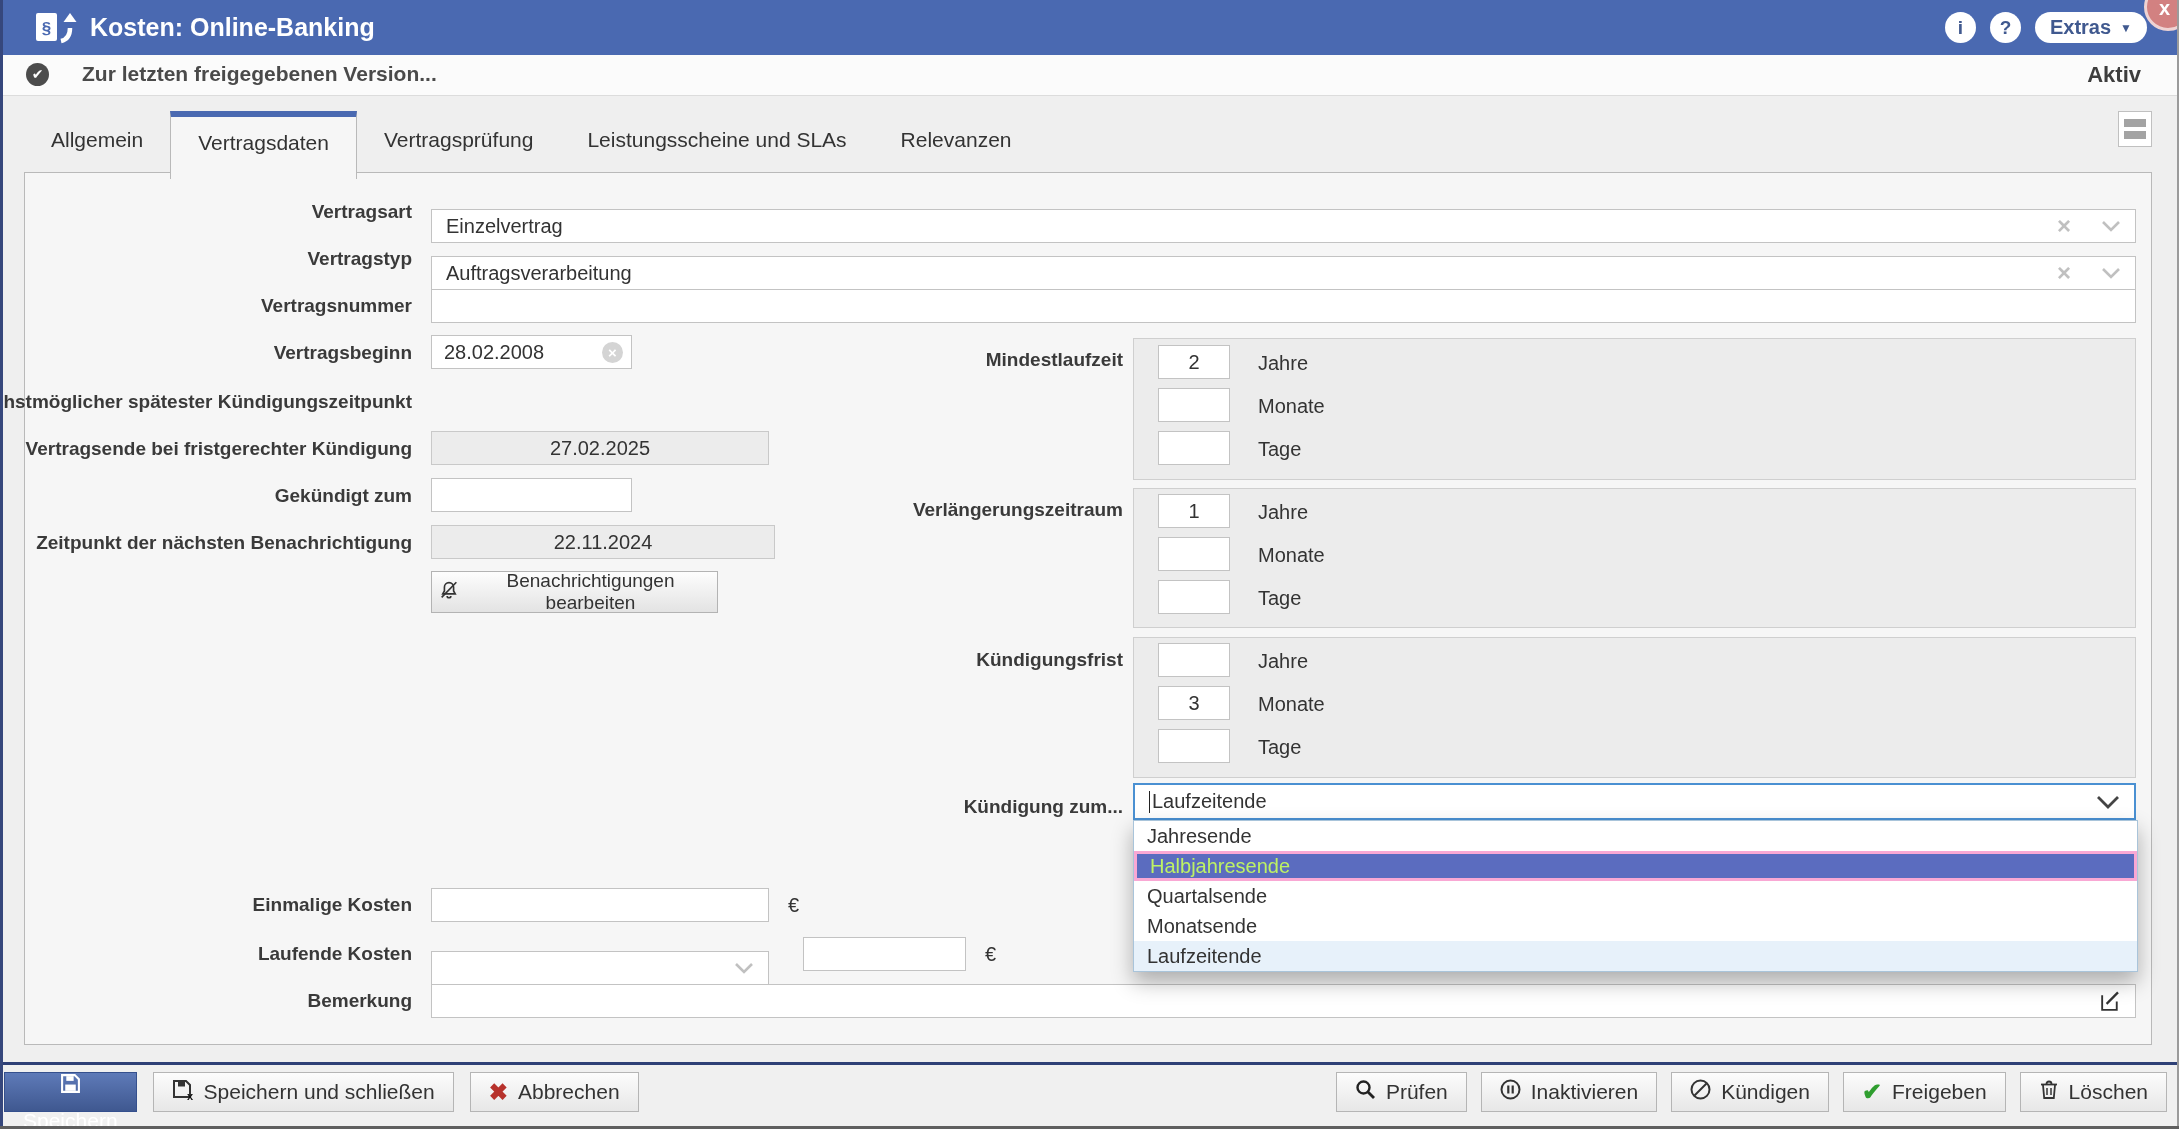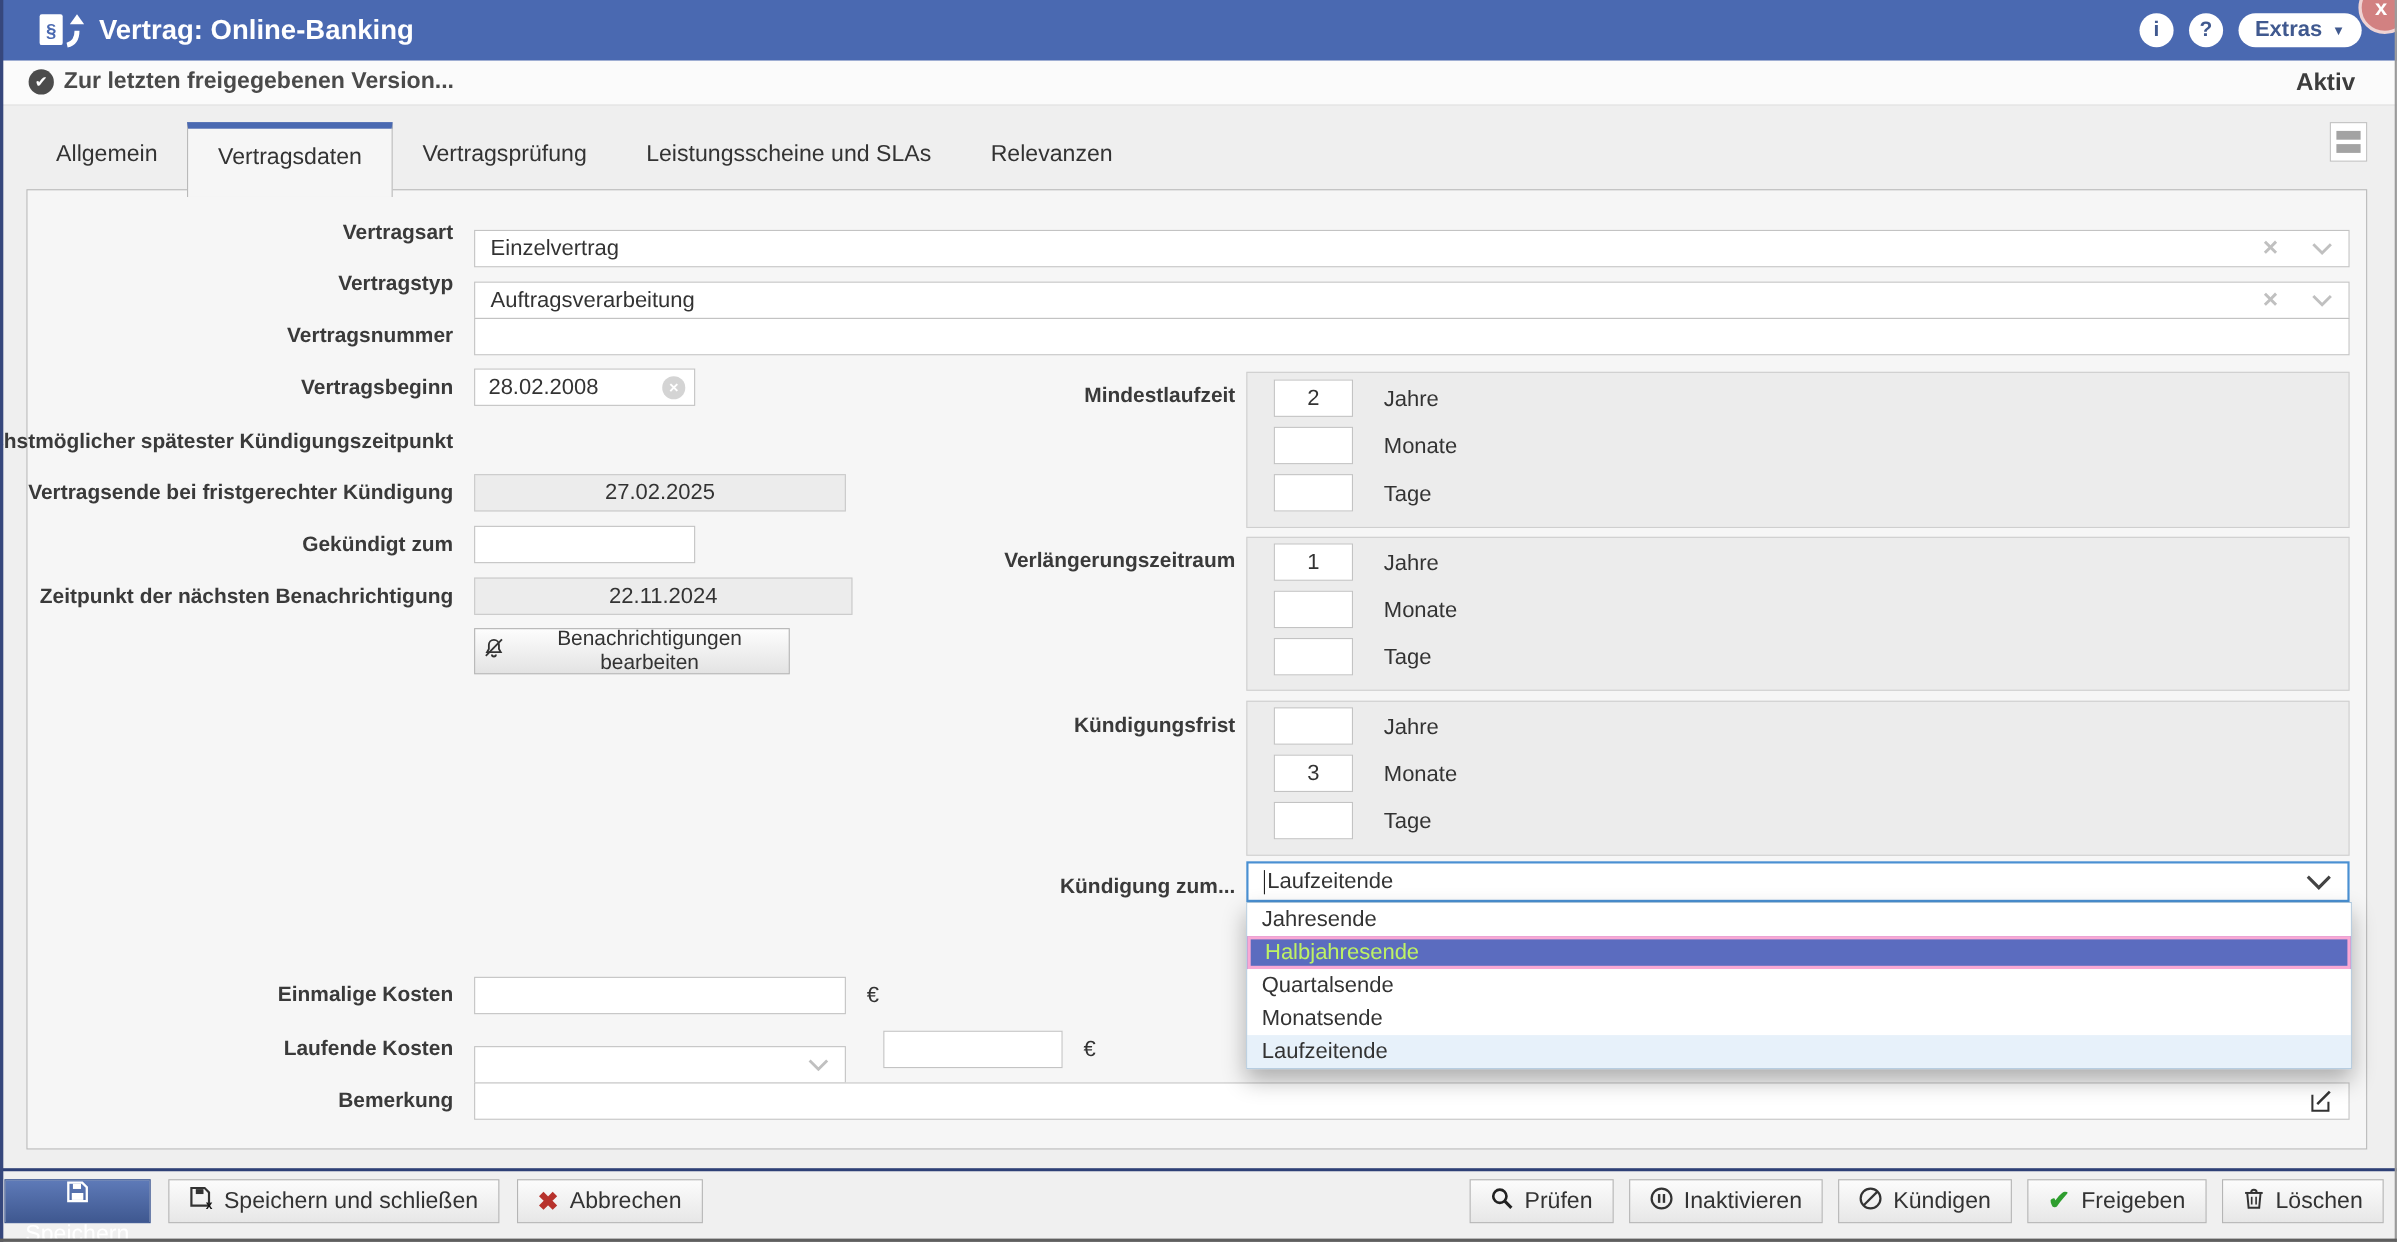--- a/index.html
+++ b/index.html
@@ -22,21 +22,21 @@
   .extras-caret{font-size:12px;line-height:1;}
   .close-btn{position:absolute;right:-13px;top:-17px;width:48px;height:48px;border-radius:50%;background:#d28181;
              border:3px solid #efd3d3;color:#fff;font-weight:bold;font-size:20px;display:flex;align-items:flex-end;
              justify-content:flex-start;padding:0 0 8px 12px;box-sizing:border-box;z-index:20;cursor:pointer;}
 
   
   .statusbar{position:absolute;left:0;top:55px;width:100%;height:40px;background:#fbfbfb;border-bottom:1px solid #dcdcdc;}
   .version-link{position:absolute;left:26px;top:7px;display:flex;align-items:center;gap:9px;cursor:pointer;}
   .check-icon{width:23px;height:23px;border-radius:50%;background:#4c4c4c;color:#fff;font-size:14px;
               display:flex;align-items:center;justify-content:center;}
-  .version-text{font-weight:bold;font-size:21px;color:#4a4a4a;}
+  .version-text{font-weight:bold;font-size:21px;color:#4a4a4a;margin-left:24px;}
   .state-label{position:absolute;right:38px;top:7px;font-weight:bold;font-size:22px;color:#3d3d3d;}
 
   
   .tabstrip{position:absolute;left:24px;top:111px;display:flex;z-index:4;}
   .tab{padding:0 27px;height:61px;line-height:58px;font-size:21px;color:#333;cursor:pointer;white-space:nowrap;}
   .tab.active{background:#f6f6f6;border-left:1px solid #b9b9b9;border-right:1px solid #b9b9b9;
               border-top:6px solid #4a69b1;height:62px;line-height:52px;}
   .layout-btn{position:absolute;right:27px;top:111px;width:32px;height:34px;background:#fff;border:1px solid #c0c0c0;
               display:flex;flex-direction:column;gap:4px;align-items:center;justify-content:center;cursor:pointer;z-index:4;}
   .layout-bar{width:22px;height:8px;background:#a3a3a3;}
@@ -105,21 +105,21 @@
 
   <div class="titlebar">
     <span class="app-icon">
       <svg width="44" height="38" viewBox="0 0 44 38">
         <rect x="2" y="4" width="21" height="28" rx="2" fill="#fff"></rect>
         <text x="12.5" y="25" font-size="17" font-weight="bold" fill="#4a69b1" text-anchor="middle">§</text>
         <path d="M27 32 q9 -2 9 -13" stroke="#fff" stroke-width="4.5" fill="none"></path>
         <path d="M29.5 13 l6.5 -9 6.5 9 z" fill="#fff"></path>
       </svg>
     </span>
-    <span class="titlebar-title">Vertrag: Online-Banking</span>
+    <span class="titlebar-title">Kosten: Online-Banking</span>
     <div class="tb-right">
       <div class="circle-btn">i</div>
       <div class="circle-btn">?</div>
       <div class="extras-btn">
         <span>Extras</span>
         <span class="extras-caret">▼</span>
       </div>
     </div>
     <div class="close-btn">x</div>
   </div>

